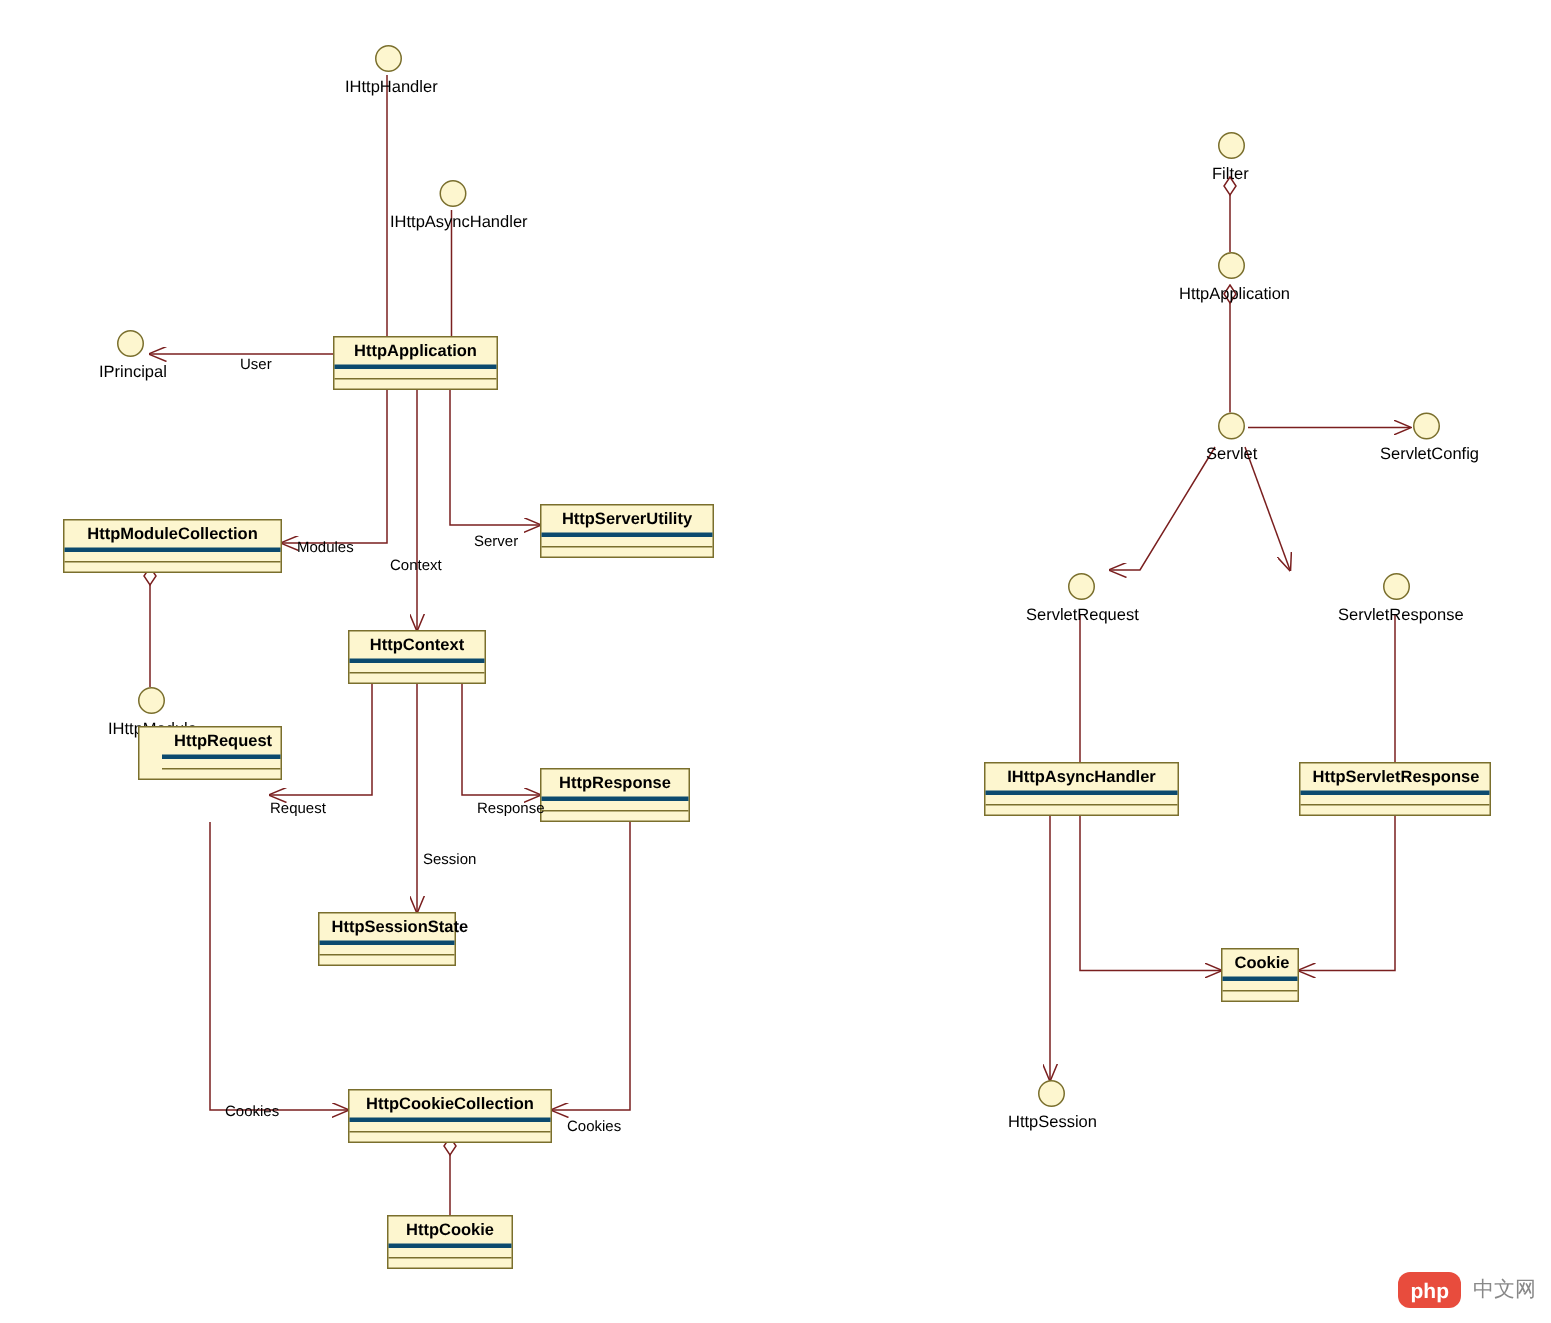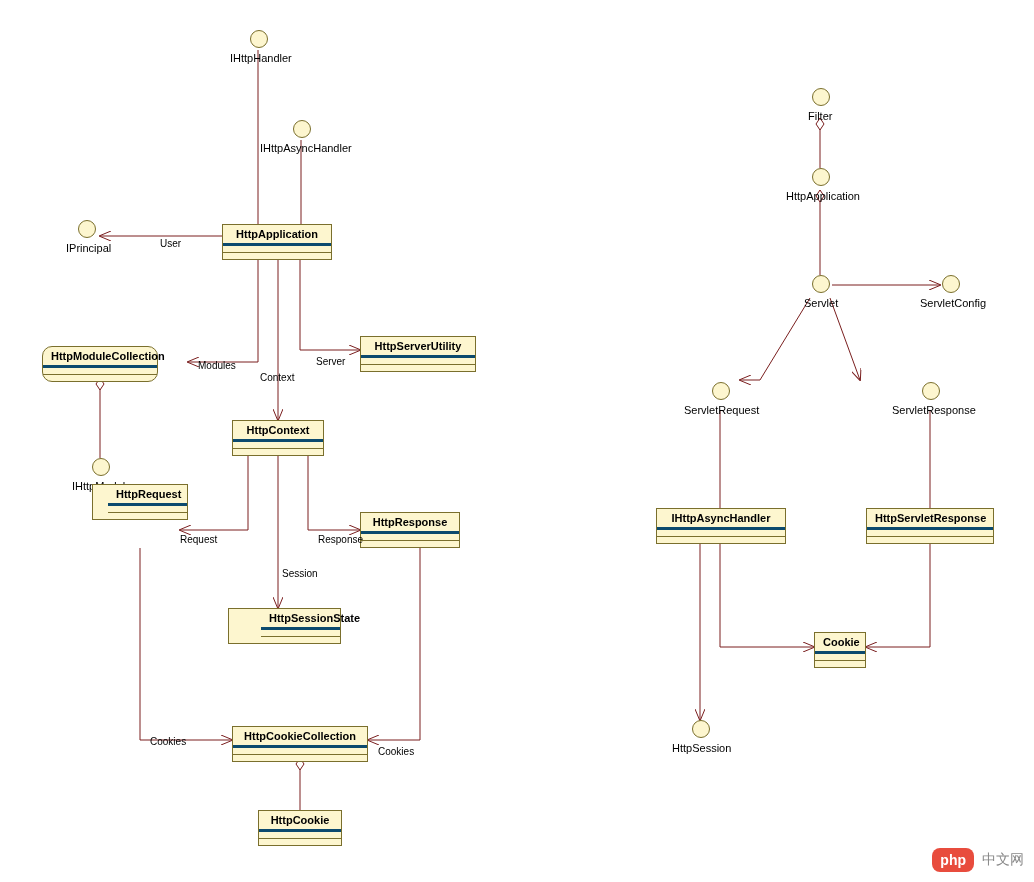--- a/index.html
+++ b/index.html
@@ -158,21 +158,21 @@
 
 <div class="interface-circle" style="left:92px; top:458px;"></div>
 <div class="label" style="left:72px; top:480px;">IHttpModule</div>
 
 <div class="class-box" style="left:222px; top:224px; width:110px;">
   <div class="title">HttpApplication</div>
   <div class="section"></div>
       <div class="section"></div>
 </div>
 
-<div class="class-box" style="left:42px; top:346px; width:116px;border-radius:10px;">
+<div class="class-box" style="left:42px; top:346px; width:146px;">
   <div class="title">HttpModuleCollection</div>
   <div class="section"></div>
       <div class="section"></div>
 </div>
 
 <div class="class-box" style="left:360px; top:336px; width:116px;">
   <div class="title">HttpServerUtility</div>
   <div class="section"></div>
       <div class="section"></div>
 </div>
@@ -188,21 +188,21 @@
   <div class="section"></div>
       <div class="section"></div>
 </div>
 
 <div class="class-box" style="left:360px; top:512px; width:100px;">
   <div class="title">HttpResponse</div>
   <div class="section"></div>
       <div class="section"></div>
 </div>
 
-<div class="class-box" style="left:228px; top:608px; width:113px;padding-left:32px;">
+<div class="class-box" style="left:212px; top:608px; width:92px;">
   <div class="title">HttpSessionState</div>
   <div class="section"></div>
       <div class="section"></div>
 </div>
 
 <div class="class-box" style="left:232px; top:726px; width:136px;">
   <div class="title">HttpCookieCollection</div>
   <div class="section"></div>
       <div class="section"></div>
 </div>

